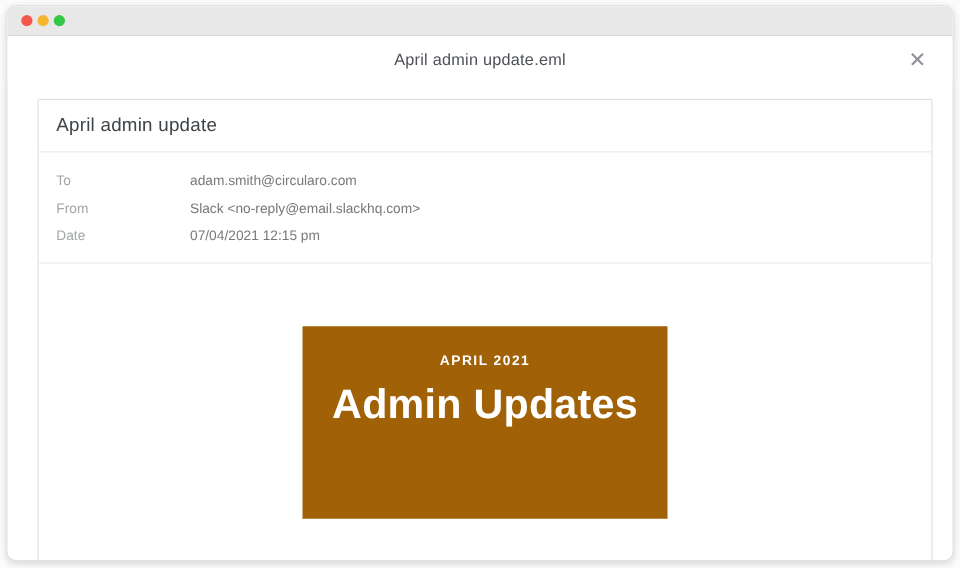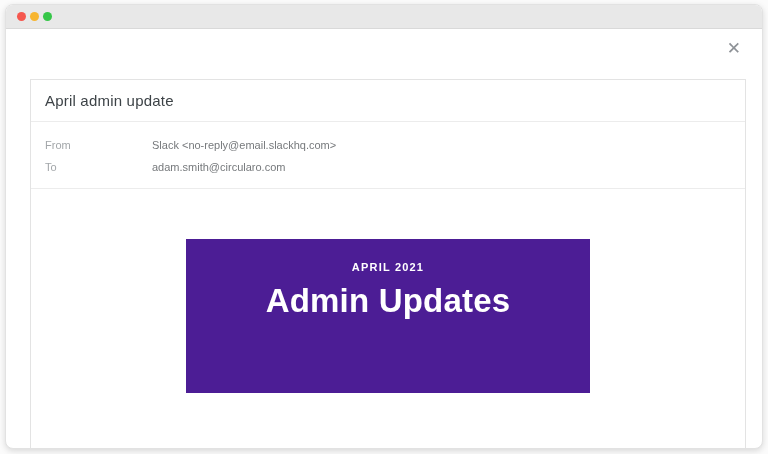--- a/index.html
+++ b/index.html
@@ -96,23 +96,23 @@
   }
   .meta-value {
     color: #76797c;
   }
   .email-body {
     padding-top: 50px;
     display: flex;
     justify-content: center;
   }
   .banner {
-    width: 404px;
+    width: 292px;
     height: 154px;
-    background: #4c1d95;
+    background: #a16207;
     color: #ffffff;
     text-align: center;
     padding-top: 22px;
   }
   .banner-kicker {
     font-size: 11px;
     font-weight: 700;
     letter-spacing: 1.2px;
   }
   .banner-headline {
@@ -134,37 +134,42 @@
 
 <div class="window">
 
   <div class="titlebar">
     <button class="traffic-light tl-red"></button>
     <button class="traffic-light tl-yellow"></button>
     <button class="traffic-light tl-green"></button>
   </div>
 
   <div class="doc-title-row">
+    <span class="doc-title">April admin update.eml</span>
     <button class="close-x">✕</button>
   </div>
 
   <div class="content-box">
 
     <div class="box-header">
       <span class="subject">April admin update</span>
     </div>
 
     <div class="meta">
       <div class="meta-row">
+        <span class="meta-label">To</span>
+        <span class="meta-value">adam.smith@circularo.com</span>
+      </div>
+      <div class="meta-row">
         <span class="meta-label">From</span>
         <span class="meta-value">Slack &lt;no-reply@email.slackhq.com&gt;</span>
       </div>
       <div class="meta-row">
-        <span class="meta-label">To</span>
-        <span class="meta-value">adam.smith@circularo.com</span>
+        <span class="meta-label">Date</span>
+        <span class="meta-value">07/04/2021 12:15 pm</span>
       </div>
     </div>
 
     <div class="email-body">
       <div class="banner">
         <div class="banner-kicker">APRIL 2021</div>
         <div class="banner-headline">Admin Updates</div>
       </div>
     </div>
 

